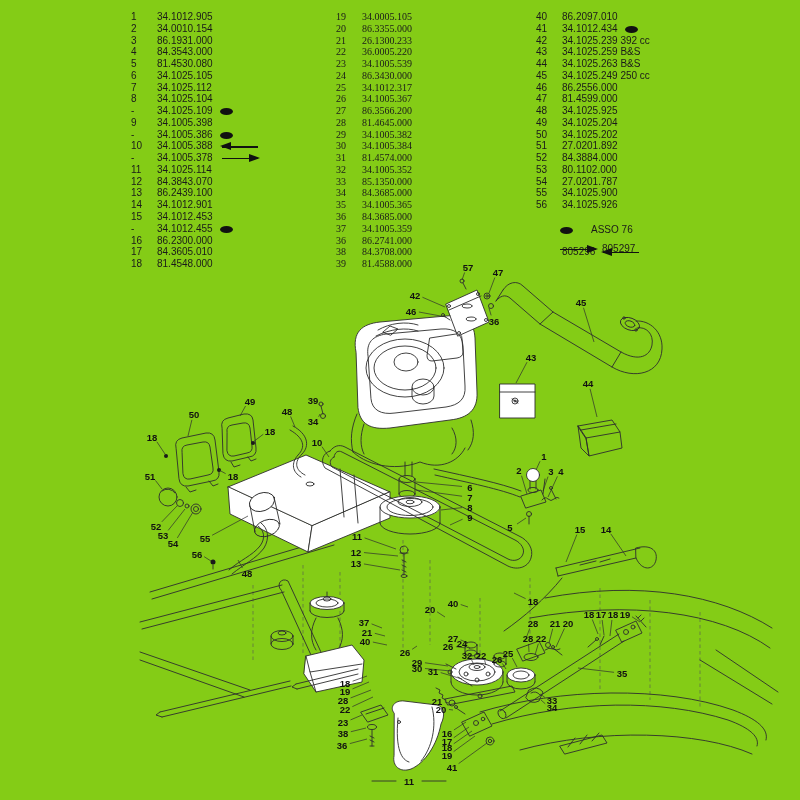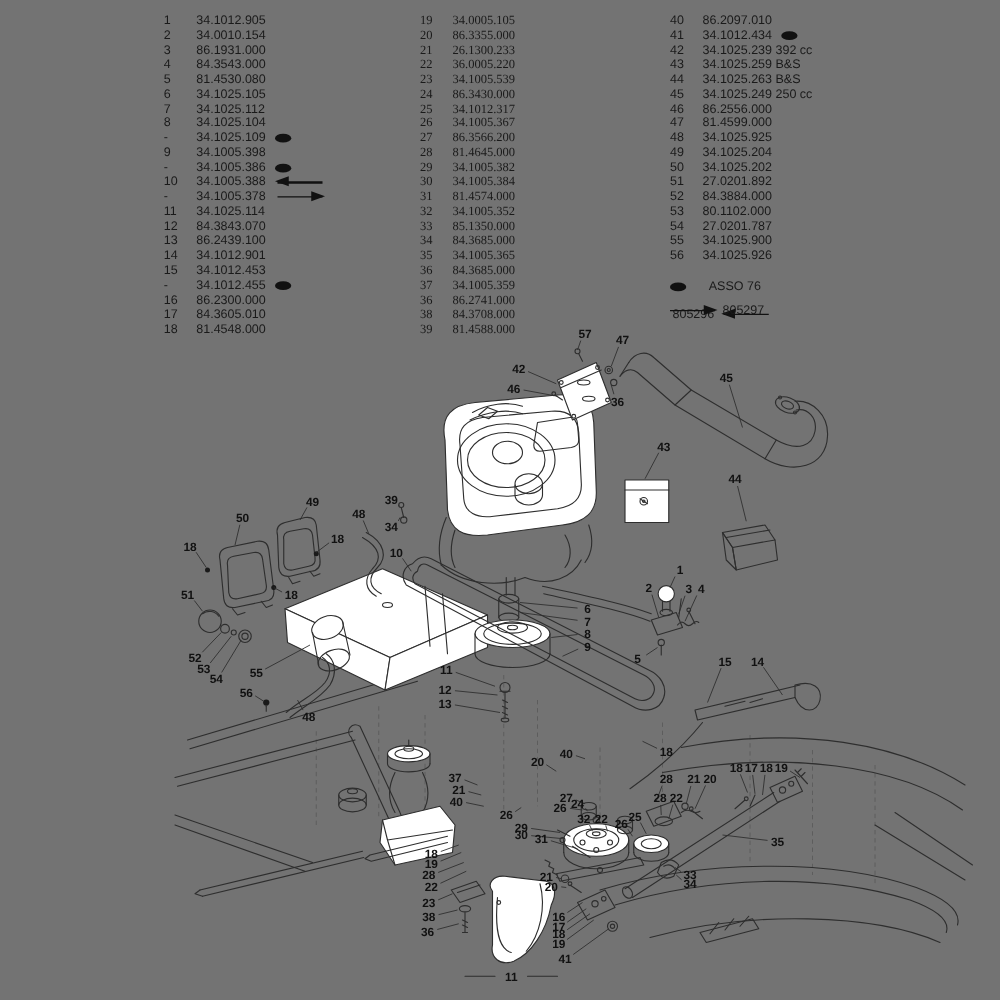--- a/index.html
+++ b/index.html
@@ -1,32 +1,32 @@
 <!DOCTYPE html>
 <html><head>
 <meta charset="utf-8">
 <style>
   html,body{margin:0;padding:0;background:#fff;width:800px;height:800px;overflow:hidden;
     font-family:"Liberation Sans", sans-serif;color:#1a1a1a;}
-  #stage{position:relative;width:800px;height:800px;background:#737373;}
+  #stage{position:relative;width:800px;height:800px;background:#84cc16;}
   .pcol{position:absolute;top:11px;}
   .prow{height:11.78px;line-height:11.78px;font-size:10px;white-space:nowrap;}
   .ref{display:inline-block;width:26px;}
   .pnum{display:inline-block;}
   .sym-ellipse{display:inline-block;width:13px;height:7px;background:#111;border-radius:50%;
     margin-left:7px;vertical-align:middle;}
   .sym-arrow{position:relative;display:inline-block;width:36px;height:1.6px;background:#111;
     margin:0 0 0 9px;vertical-align:middle;}
   .sym-arrow.left:before{content:'';position:absolute;left:-2px;top:-3.8px;
     border-right:11px solid #111;border-top:4.6px solid transparent;border-bottom:4.6px solid transparent;}
   .sym-arrow.right:after{content:'';position:absolute;right:-2px;top:-3.8px;
     border-left:11px solid #111;border-top:4.6px solid transparent;border-bottom:4.6px solid transparent;}
   #col1{left:131px;} #col2{left:336px;font-family:Liberation Serif, serif;} #col3{left:536px;}
   #col1 .pnum,#col2 .pnum{width:auto;}
-  .legend{position:absolute;font-size:10px;white-space:nowrap;}
+  .legend{position:absolute;font-size:10px;white-space:nowrap;margin-left:24px;}
   #legend-asso{left:536px;top:224px;height:12px;line-height:12px;}
   #legend-asso .sym-ellipse{margin:0 18px 0 0;}
   #legend-left{left:538px;top:246px;height:12px;line-height:12px;}
   #legend-left .sym-arrow{margin-left:8px;}
   #legend-right{left:536px;top:243px;height:12px;line-height:12px;}
   #legend-right .sym-arrow{margin:0 6px 0 0;}
   svg{position:absolute;left:0;top:0;}
   .ln{stroke:#2e2e2e;stroke-width:0.9;fill:none;stroke-linecap:round;stroke-linejoin:round;}
   .dash{stroke:#555;stroke-width:0.6;fill:none;stroke-dasharray:3.5,3;}
   .fillw{fill:#fff;}

